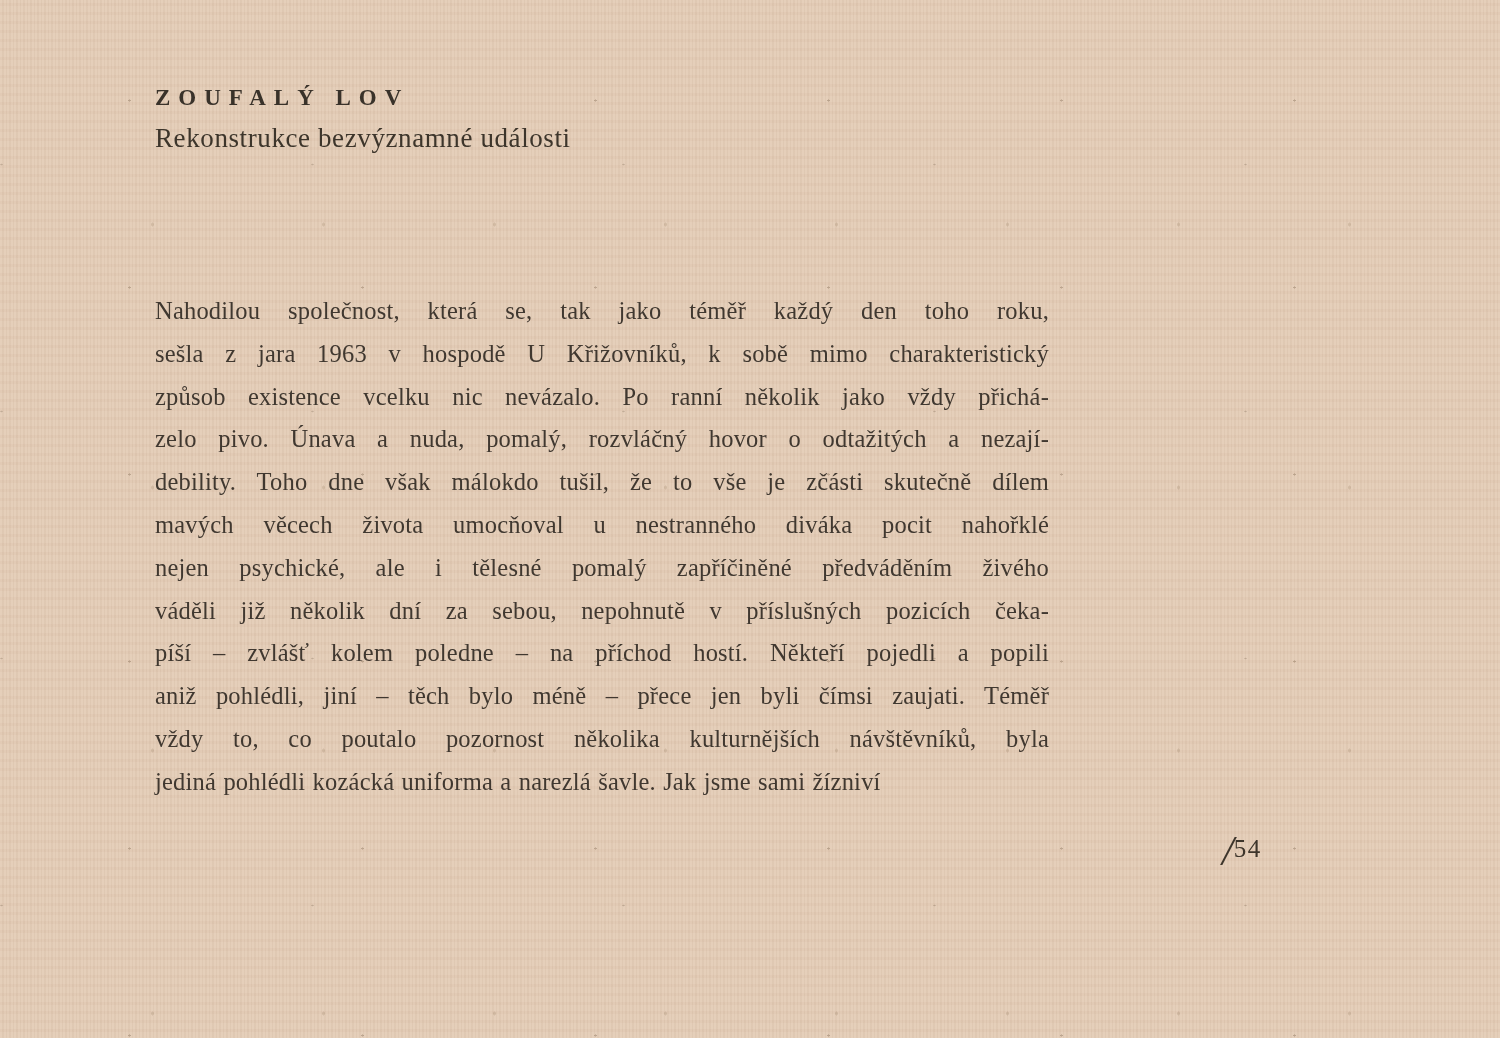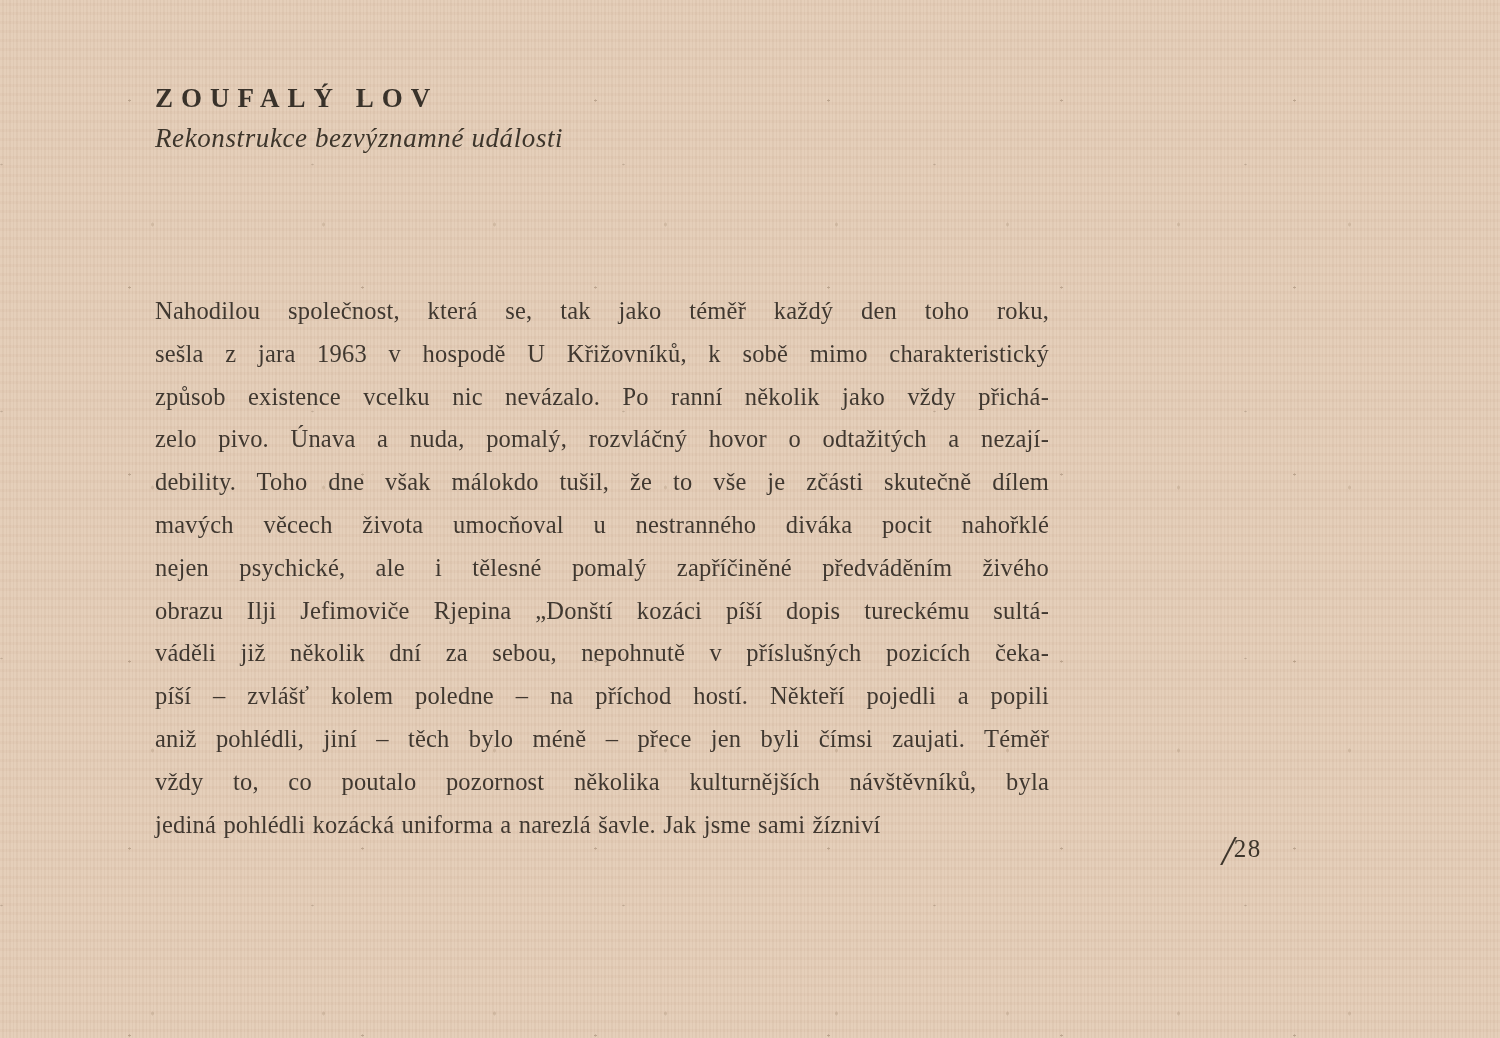--- a/index.html
+++ b/index.html
@@ -26,31 +26,30 @@
     background-size: 233px 187px, 171px 263px, 311px 247px, 7px 100%, 100% 9px;
     background-position: 13px 7px, 67px 93px, 157px 41px, 0 0, 0 0;
     color: #3d352b;
   }
   .heading-block {
     position: absolute;
     left: 155px;
     top: 84px;
   }
   .title {
-    font-size: 27px;
+    font-size: 23px;
     line-height: 28px;
     letter-spacing: 8px;
     font-weight: bold;
     color: #39322a;
   }
   .subtitle {
     margin-top: 10px;
     font-size: 27px;
     line-height: 32px;
-    font-style: italic;
     letter-spacing: 0.6px;
     color: #3d352b;
   }
   .body-text {
     position: absolute;
     left: 155px;
     top: 290px;
     width: 894px;
     font-size: 24.5px;
     line-height: 42.8px;
@@ -98,25 +97,24 @@
   </div>
 
   <div class="body-text">
     <div class="line">Nahodilou společnost, která se, tak jako téměř každý den toho roku,</div>
     <div class="line">sešla z jara 1963 v hospodě U Křižovníků, k sobě mimo charakteristický</div>
     <div class="line">způsob existence vcelku nic nevázalo. Po ranní několik jako vždy přichá-</div>
     <div class="line">zelo pivo. Únava a nuda, pomalý, rozvláčný hovor o odtažitých a nezají-</div>
     <div class="line">debility. Toho dne však málokdo tušil, že to vše je zčásti skutečně dílem</div>
     <div class="line">mavých věcech života umocňoval u nestranného diváka pocit nahořklé</div>
     <div class="line">nejen psychické, ale i tělesné pomalý zapříčiněné předváděním živého</div>
-    <div class="line">obrazu Ilji Jefimoviče Rjepina „Donští kozáci píší dopis tureckému sultá-</div>
     <div class="line">váděli již několik dní za sebou, nepohnutě v příslušných pozicích čeka-</div>
     <div class="line">píší – zvlášť kolem poledne – na příchod hostí. Někteří pojedli a popili</div>
     <div class="line">aniž pohlédli, jiní – těch bylo méně – přece jen byli čímsi zaujati. Téměř</div>
     <div class="line">vždy to, co poutalo pozornost několika kulturnějších návštěvníků, byla</div>
     <div class="line last">jediná pohlédli kozácká uniforma a narezlá šavle. Jak jsme sami žízniví</div>
   </div>
 
   <div class="folio">
-    <span class="slash">/</span><span class="num">28</span>
+    <span class="slash">/</span><span class="num">54</span>
   </div>
 
 </div>
 
 </body></html>

